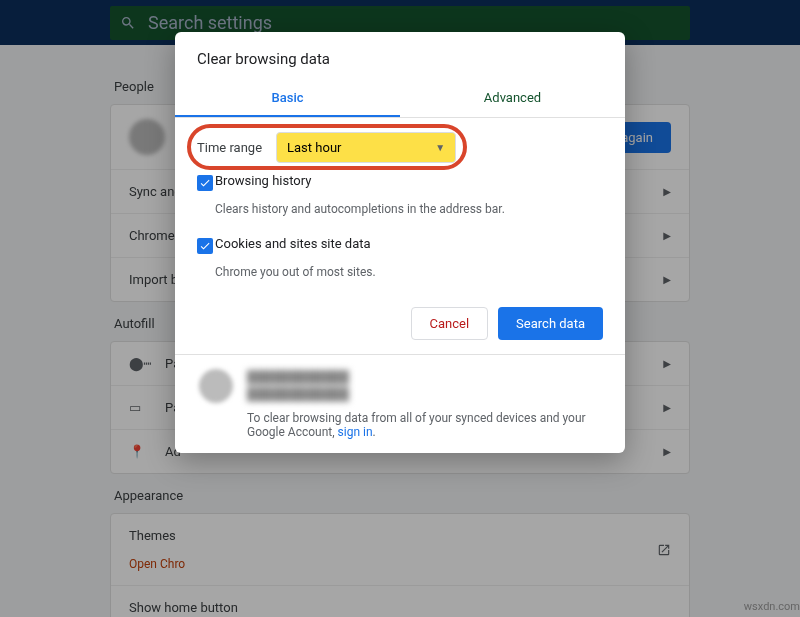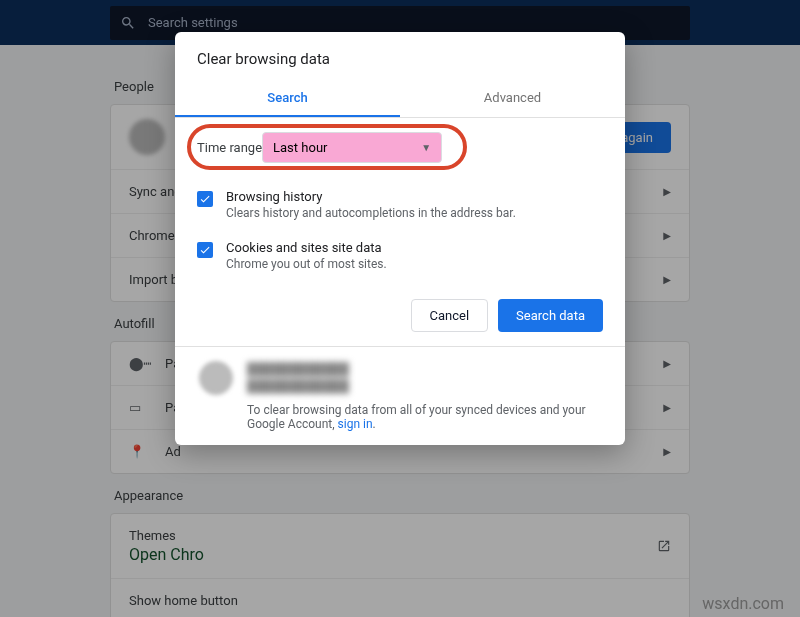--- a/index.html
+++ b/index.html
@@ -1,56 +1,56 @@
 <!DOCTYPE html>
 <html><head>
 <meta charset="utf-8">
 <style>
 * { box-sizing: border-box; margin: 0; padding: 0; font-family: Roboto, Arial, sans-serif; }
 body { background: #f1f3f4; width: 800px; height: 617px; overflow: hidden; position: relative; }
 
 .topbar { background: #0b2e5c; height: 45px; display: flex; align-items: center; padding: 0 110px; }
-.search-wrap { background: #0f172a; height: 34px; flex: 1; max-width: 590px; border-radius: 2px; display: flex; align-items: center; padding: 0 10px; color: #aab7cc; font-size: 13px; }
+.search-wrap { background: #14532d; height: 34px; flex: 1; max-width: 590px; border-radius: 2px; display: flex; align-items: center; padding: 0 10px; color: #aab7cc; font-size: 18px; }
 .search-wrap svg { width: 16px; height: 16px; fill: #aab7cc; margin-right: 12px; }
 
 .page { padding: 20px 110px; }
 .section-title { font-size: 13px; color: #3c4043; margin: 14px 0 10px 4px; }
 .card { background: #fff; border: 1px solid #e0e0e0; border-radius: 4px; }
 .row { display: flex; align-items: center; padding: 14px 18px; border-top: 1px solid #eee; font-size: 13px; color: #3c4043; }
 .row:first-child { border-top: none; }
 .row .label { flex: 1; }
-.row .desc { color: #14532d; font-size: 16px; margin-top: 2px; }
+.row .desc { color: #c2410c; font-size: 12px; margin-top: 14px; }
 .row .chev { color: #5f6368; font-size: 10px; }
 .avatar { width: 36px; height: 36px; border-radius: 50%; background: #bbb; margin-right: 14px; filter: blur(2px); }
 .btn-primary { background: #1a73e8; color: #fff; border: none; border-radius: 4px; padding: 8px 18px; font-size: 13px; cursor: pointer; }
-.btn-outline { background: #fff; color: #0f172a; border: 1px solid #dadce0; border-radius: 4px; padding: 8px 18px; font-size: 13px; cursor: pointer; margin-right: 10px; }
+.btn-outline { background: #fff; color: #b91c1c; border: 1px solid #dadce0; border-radius: 4px; padding: 8px 18px; font-size: 13px; cursor: pointer; margin-right: 10px; }
 .icon-slot { width: 20px; margin-right: 16px; color: #5f6368; }
 
 .overlay { position: absolute; inset: 0; background: rgba(0,0,0,0.35); display: flex; align-items: flex-start; justify-content: center; }
 .dialog { background: #fff; width: 450px; margin-top: 32px; border-radius: 6px; box-shadow: 0 8px 30px rgba(0,0,0,0.3); display: flex; flex-direction: column; }
 .dlg-title { font-size: 15px; color: #202124; padding: 18px 22px 12px; }
 .tabs { display: flex; border-bottom: 1px solid #e0e0e0; }
-.tab { flex: 1; text-align: center; padding: 10px 0; font-size: 13px; color: #737373; cursor: pointer; }
+.tab { flex: 1; text-align: center; padding: 10px 0; font-size: 13px; color: #14532d; cursor: pointer; }
 .tab.active { color: #1a73e8; font-weight: 500; border-bottom: 2px solid #1a73e8; }
 .dlg-body { padding: 14px 22px 4px; }
-.time-row { display: flex; align-items: center; margin-bottom: 16px; position: relative; }
+.time-row { display: flex; align-items: center; gap: 14px; position: relative; }
 .time-label { font-size: 13px; color: #3c4043; }
-.select { flex: 0 0 180px; border: 1px solid #dadce0; border-radius: 4px; padding: 7px 10px; font-size: 13px; display: flex; justify-content: space-between; align-items: center; background: #f9a8d4; }
+.select { flex: 0 0 180px; border: 1px solid #dadce0; border-radius: 4px; padding: 7px 10px; font-size: 13px; display: flex; justify-content: space-between; align-items: center; background: #fde047; }
 .highlight-ring { position: absolute; left: -10px; top: -8px; width: 280px; height: 46px; border: 4px solid #d9452b; border-radius: 50px; pointer-events: none; }
-.check-row { display: flex; gap: 13px; padding: 10px 0; }
+.check-row { display: flex; gap: 2px; padding: 10px 0; }
 .check { width: 16px; height: 16px; background: #1a73e8; border-radius: 2px; display: flex; align-items: center; justify-content: center; flex-shrink: 0; margin-top: 2px; }
 .check svg { width: 12px; height: 12px; fill: #fff; }
 .check-text .t { font-size: 13px; color: #202124; }
-.check-text .d { font-size: 12px; color: #5f6368; margin-top: 2px; }
+.check-text .d { font-size: 12px; color: #5f6368; margin-top: 14px; }
 .dlg-actions { display: flex; justify-content: flex-end; padding: 14px 22px; }
 .dlg-footer { border-top: 1px solid #e0e0e0; padding: 14px 24px; font-size: 12px; color: #5f6368; display: flex; gap: 14px; align-items: flex-start; }
 .footer-avatar { width: 34px; height: 34px; border-radius: 50%; background: #bbb; filter: blur(2px); flex-shrink: 0; }
 .footer-blur { filter: blur(3px); color: #888; font-size: 12px; line-height: 1.4; }
 .signin-link { color: #1a73e8; cursor: pointer; }
-.watermark { position: absolute; bottom: 4px; right: 16px; font-size: 16px; color: #666; }
+.watermark { position: absolute; bottom: 4px; right: 0; font-size: 11px; color: #666; }
 .newtab-icon { width: 14px; height: 14px; }
 </style>
 </head>
 <body>
 
 <div class="topbar">
   <div class="search-wrap">
     <svg viewBox="0 0 24 24">
         <path d="M15.5 14h-.79l-.28-.27A6.471 6.471 0 0016 9.5 6.5 6.5 0 109.5 16c1.61 0 3.09-.59 4.23-1.57l.27.28v.79l5 4.99L20.49 19l-4.99-5zm-6 0C7.01 14 5 11.99 5 9.5S7.01 5 9.5 5 14 7.01 14 9.5 11.99 14 9.5 14z"></path>
       </svg>
@@ -113,21 +113,21 @@
     <div class="row">
         <span class="label">Show home button</span>
       </div>
   </div>
 </div>
 
 <div class="overlay">
   <div class="dialog">
     <div class="dlg-title">Clear browsing data</div>
     <div class="tabs">
-      <div class="tab active">Search</div>
+      <div class="tab active">Basic</div>
       <div class="tab">Advanced</div>
     </div>
     <div class="dlg-body">
       <div class="time-row">
         <div class="highlight-ring"></div>
         <span class="time-label">Time range</span>
         <div class="select">
           <span>Last hour</span>
           <span style="font-size:10px;color:#5f6368;">▼</span>
         </div>

